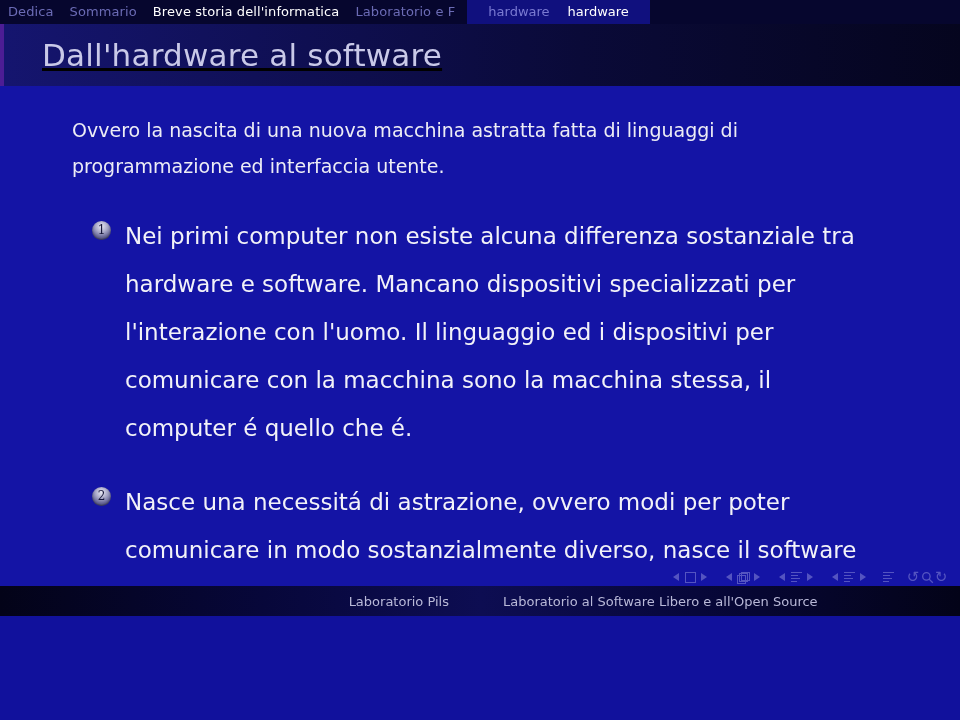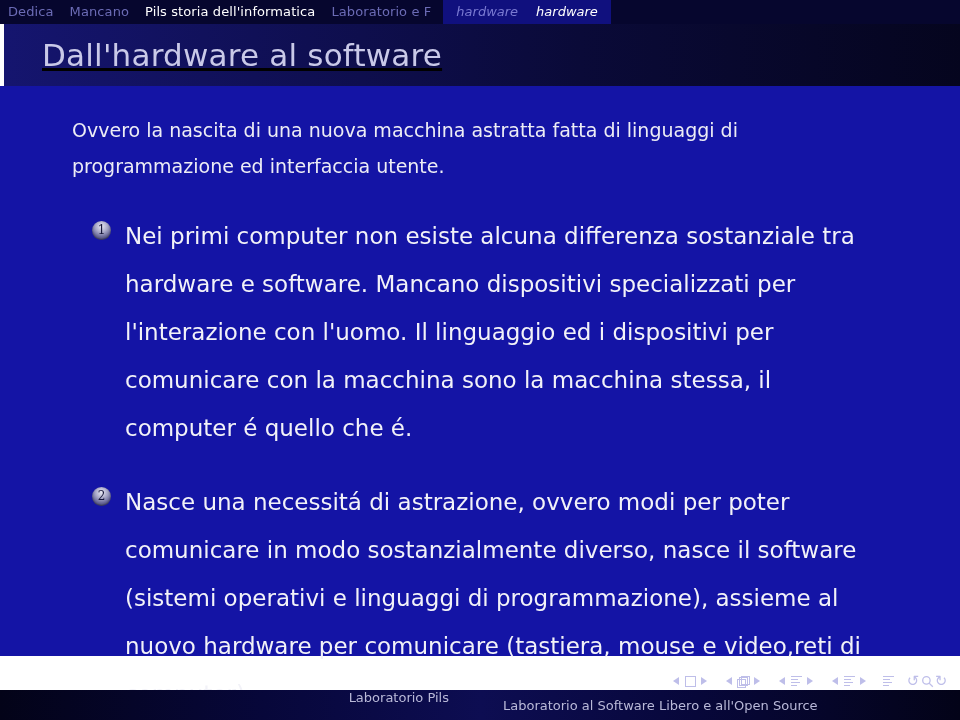--- a/index.html
+++ b/index.html
@@ -9,22 +9,22 @@
   body {
     width: 960px;
     height: 720px;
     overflow: hidden;
     background: #11119c;
     font-family: "DejaVu Sans", sans-serif;
   }
   .slide {
     position: relative;
     width: 960px;
-    height: 720px;
-    background: #ffffff;
+    height: 616px;
+    background: #4c1d95;
     overflow: hidden;
   }
 
   
   .navbar {
     position: absolute;
     left: 0;
     top: 0;
     width: 960px;
     height: 24px;
@@ -50,23 +50,22 @@
   }
   .nav-item.current {
     color: #ffffff;
   }
   .nav-subsections {
     display: flex;
     align-items: center;
     height: 24px;
     background: #10107e;
     margin-left: 4px;
-    padding: 0 4px;
+    padding: 0 12px;
     flex: 0 0 auto;
-    font-style: italic;
   }
   .nav-sub {
     height: 24px;
     line-height: 24px;
     padding: 0 9px;
     font-size: 13px;
     color: #7a7ad2;
     white-space: nowrap;
   }
   .nav-sub.current {
@@ -224,20 +223,21 @@
     width: 960px;
     height: 30px;
     display: flex;
     background: #06062c;
   }
   .foot-left {
     width: 481px;
     height: 30px;
     background: linear-gradient(to right, #030318 0%, #07073a 55%, #0d0d52 100%);
     display: flex;
+    align-items: center;
     justify-content: flex-end;
   }
   .foot-right {
     flex: 1 1 auto;
     height: 30px;
     background: linear-gradient(to right, #0d0d52 0%, #07073a 45%, #030318 100%);
     display: flex;
     align-items: center;
   }
   .foot-text {
@@ -250,22 +250,22 @@
 </style>
 </head>
 <body>
 
 <div class="slide">
 
   <div class="navbar">
     <div class="nav-clip"></div>
     <div class="nav-sections">
       <div class="nav-item">Dedica</div>
-      <div class="nav-item">Mancano</div>
-      <div class="nav-item current">Pils storia dell'informatica</div>
+      <div class="nav-item">Sommario</div>
+      <div class="nav-item current">Breve storia dell'informatica</div>
       <div class="nav-item">Laboratorio e F</div>
     </div>
     <div class="nav-subsections">
       <div class="nav-sub">hardware</div>
       <div class="nav-sub current">hardware</div>
     </div>
   </div>
 
   <div class="titlebar">
     <div class="title-text">Dall'hardware al software</div>

